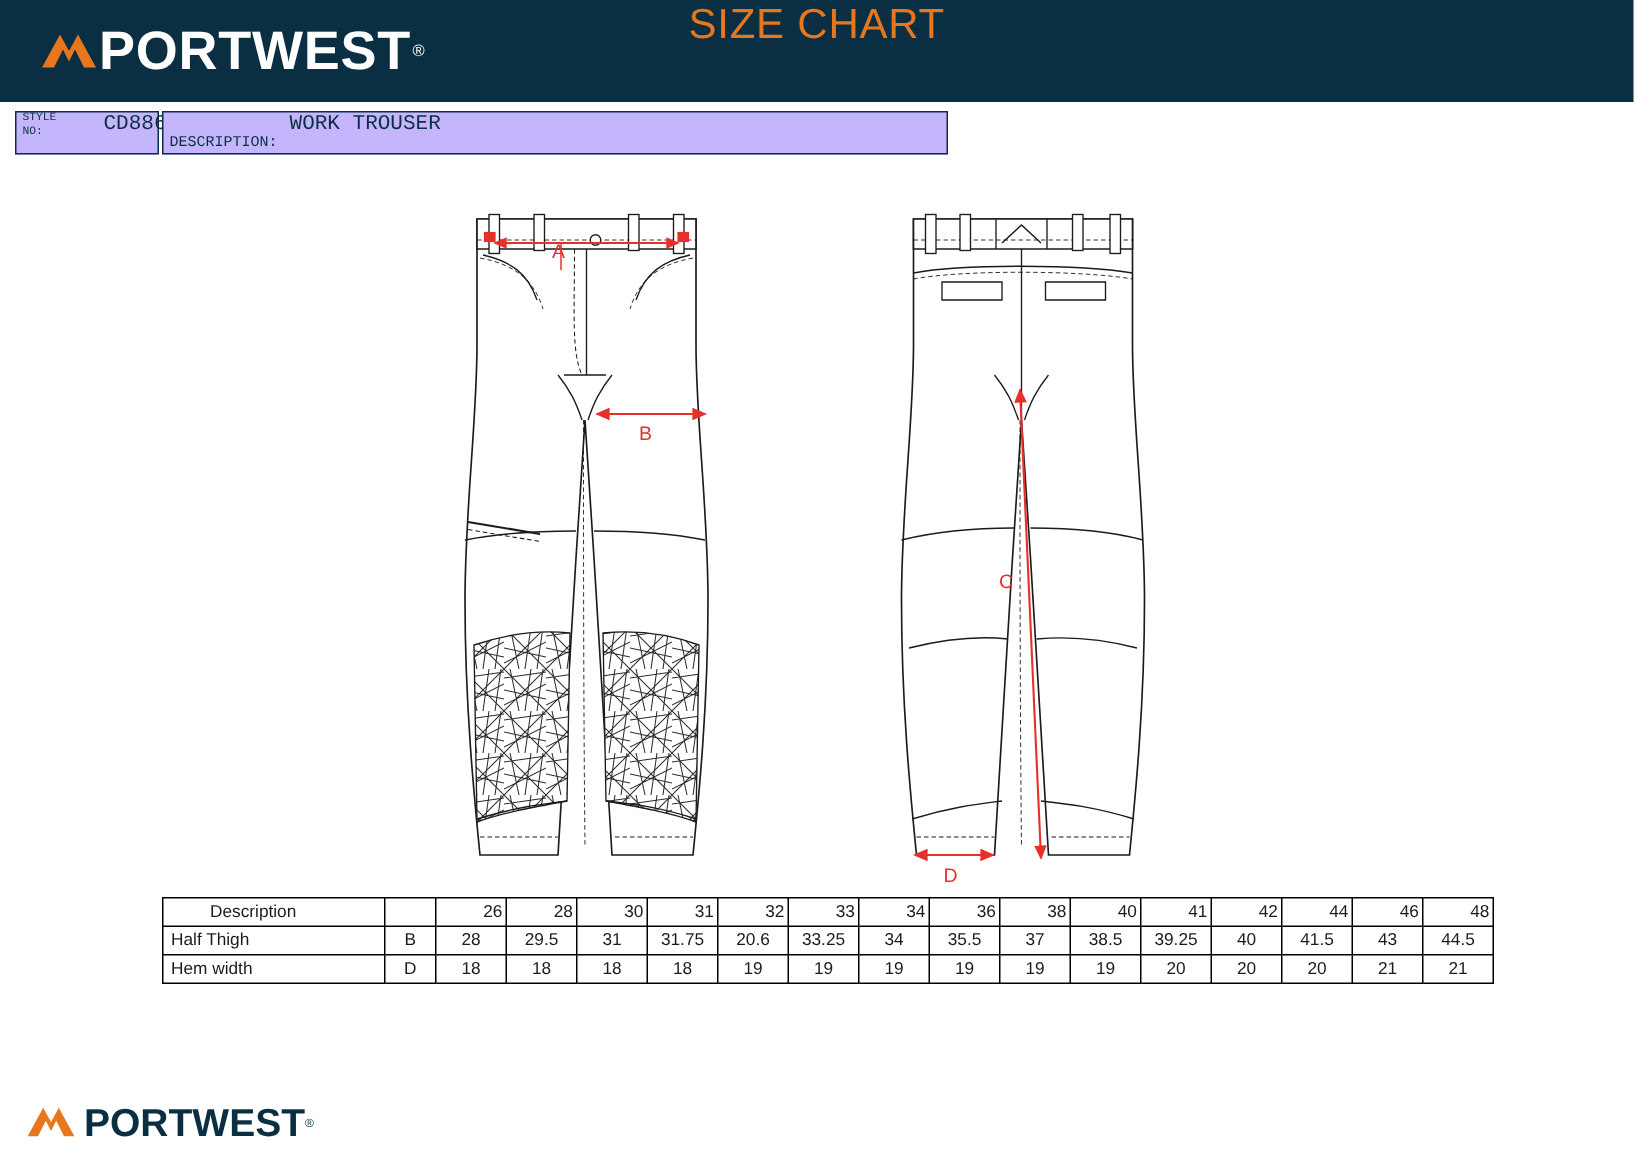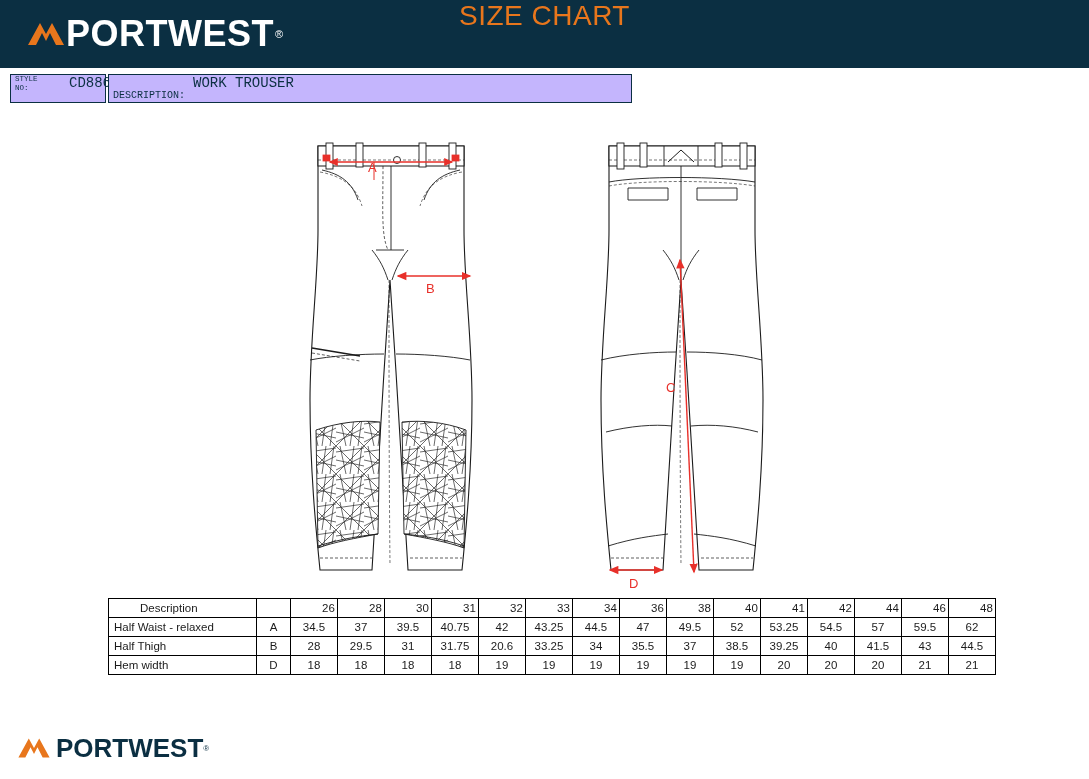--- a/index.html
+++ b/index.html
@@ -322,39 +322,20 @@
         <td class="sz">33</td>
         <td class="sz">34</td>
         <td class="sz">36</td>
         <td class="sz">38</td>
         <td class="sz">40</td>
         <td class="sz">41</td>
         <td class="sz">42</td>
         <td class="sz">44</td>
         <td class="sz">46</td>
         <td class="sz">48</td>
-      </tr>
-      <tr>
-        <td class="desc">Half Waist - relaxed</td>
-        <td class="code">A</td>
-        <td class="sz">34.5</td>
-        <td class="sz">37</td>
-        <td class="sz">39.5</td>
-        <td class="sz">40.75</td>
-        <td class="sz">42</td>
-        <td class="sz">43.25</td>
-        <td class="sz">44.5</td>
-        <td class="sz">47</td>
-        <td class="sz">49.5</td>
-        <td class="sz">52</td>
-        <td class="sz">53.25</td>
-        <td class="sz">54.5</td>
-        <td class="sz">57</td>
-        <td class="sz">59.5</td>
-        <td class="sz">62</td>
       </tr>
       <tr>
         <td class="desc">Half Thigh</td>
         <td class="code">B</td>
         <td class="sz">28</td>
         <td class="sz">29.5</td>
         <td class="sz">31</td>
         <td class="sz">31.75</td>
         <td class="sz">20.6</td>
         <td class="sz">33.25</td>

